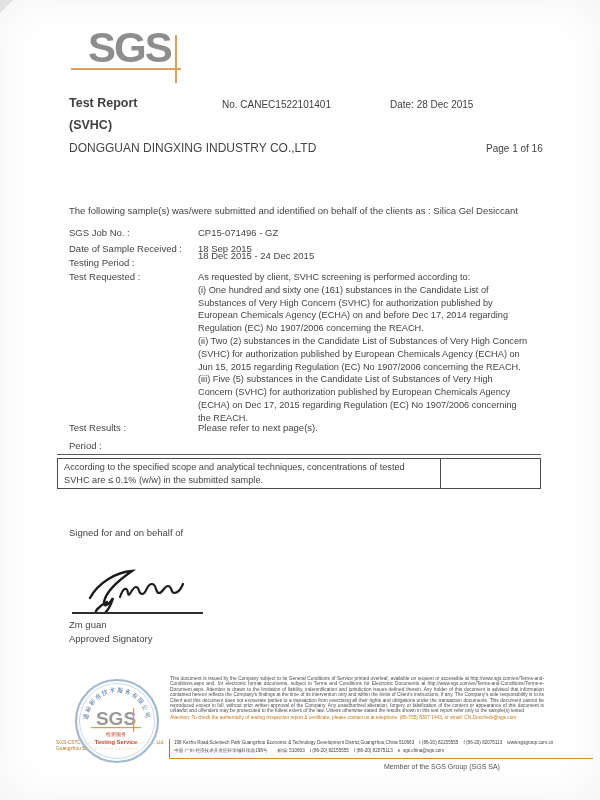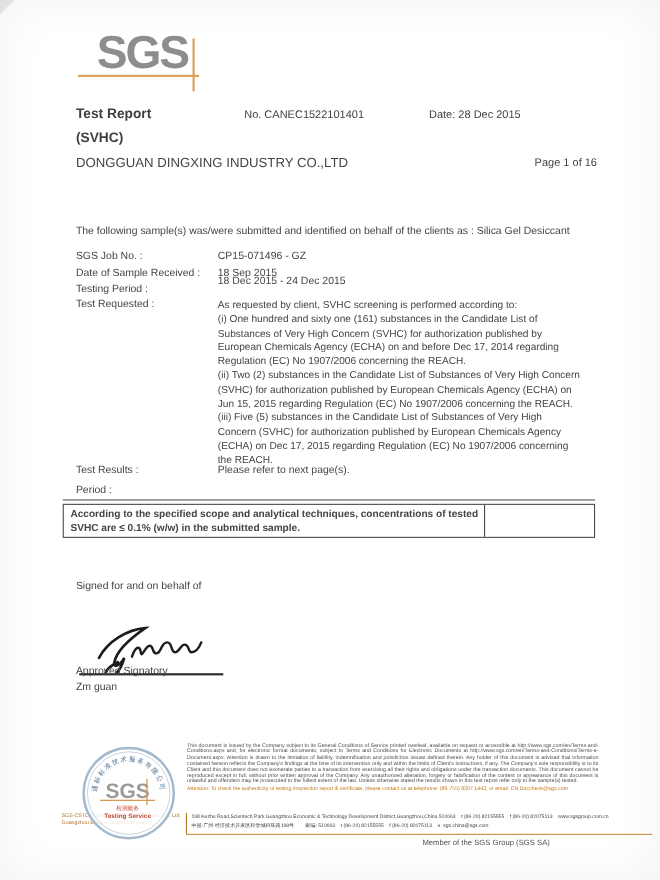--- a/index.html
+++ b/index.html
@@ -18,21 +18,21 @@
   .meta{font-size:10px;color:#3f3f3f;}
   .client-line{font-size:12px;color:#444;}
   .body-txt{font-size:9.5px;color:#444;}
   .field-label{font-size:9.5px;color:#444;}
   .field-value{font-size:9.5px;color:#444;}
   .para{font-size:9.2px;line-height:12.8px;color:#444;white-space:pre;}
   
   .summary-rule{height:1px;background:#5a5a5a;}
   .summary-box{border:1px solid #4a4a4a;display:flex;box-sizing:border-box;}
   .summary-cell-text{width:383px;border-right:1px solid #4a4a4a;padding:2px 0 0 6px;
-    font-size:9.2px;line-height:13px;color:#444;white-space:pre;box-sizing:border-box;font-weight:bold;}
+    font-size:9.2px;line-height:13px;color:#444;white-space:pre;box-sizing:border-box;}
   .summary-cell-result{flex:1;display:flex;align-items:center;justify-content:center;
     font-size:9.8px;color:#3f3f3f;letter-spacing:0.5px;}
   
   .sig-underline{background:#2d2d2d;height:2px;}
   
   .fineprint{font-size:4.8px;line-height:5.4px;color:#4c4c4c;text-align:justify;margin:0;}
   .attention{font-size:4.8px;line-height:5.4px;color:#bf7717;margin:1px 0 0 0;}
   .stamp-company{font-size:4.8px;line-height:6px;color:#b5762a;z-index:3;}
   .addr-line{font-size:4.6px;color:#3f3f3f;white-space:pre;}
   .addr-vbar{width:1px;background:#b5762a;}
@@ -95,21 +95,21 @@
   </div>
 
   <div class="abs body-txt" style="left:69px;top:527px;">Signed for and on behalf of</div>
 
   <svg class="abs" style="left:76px;top:566px;" width="135" height="46" viewBox="0 0 135 46">
     <path d="M14,32 C22,17 40,6 56,5 C43,14 30,25 28,36 C27,42 33,39 37,32 C34,43 27,52 21,49 C17,46 23,40 31,36" fill="none" stroke="#1c1c1c" stroke-width="2.4" stroke-linecap="round"></path>
     <path d="M44,31 c3,-9 7,-11 8,-4 c1,6 4,-6 8,-6 c4,0 2,7 6,7 c5,0 4,-10 10,-10 c5,0 3,9 7,9 c4,0 5,-7 9,-7 c4,0 3,7 6,7 c4,0 7,-4 9,-9" fill="none" stroke="#1c1c1c" stroke-width="2.2" stroke-linecap="round"></path>
   </svg>
   <div class="abs sig-underline" style="left:72px;top:612px;width:131px;"></div>
   <div class="abs body-txt" style="left:69px;top:619px;">Zm guan</div>
-  <div class="abs body-txt" style="left:69px;top:605px;">Approved Signatory</div>
+  <div class="abs body-txt" style="left:69px;top:633px;">Approved Signatory</div>
 
   <div class="abs" style="left:170px;top:676px;width:374px;">
     <p class="fineprint">This document is issued by the Company subject to its General Conditions of Service printed overleaf, available on request or accessible at http://www.sgs.com/en/Terms-and-Conditions.aspx and, for electronic format documents, subject to Terms and Conditions for Electronic Documents at http://www.sgs.com/en/Terms-and-Conditions/Terms-e-Document.aspx. Attention is drawn to the limitation of liability, indemnification and jurisdiction issues defined therein. Any holder of this document is advised that information contained hereon reflects the Company's findings at the time of its intervention only and within the limits of Client's instructions, if any. The Company's sole responsibility is to its Client and this document does not exonerate parties to a transaction from exercising all their rights and obligations under the transaction documents. This document cannot be reproduced except in full, without prior written approval of the Company. Any unauthorized alteration, forgery or falsification of the content or appearance of this document is unlawful and offenders may be prosecuted to the fullest extent of the law. Unless otherwise stated the results shown in this test report refer only to the sample(s) tested.</p>
     <p class="attention">Attention: To check the authenticity of testing /inspection report &amp; certificate, please contact us at telephone: (86-755) 8307 1443, or email: CN.Doccheck@sgs.com</p>
   </div>
 
   <div class="abs stamp-company" style="left:56px;top:740px;width:118px;">
     <div>SGS-CSTC Standards Technical Services Co., Ltd.</div>
     <div>Guangzhou Branch Testing Laboratory</div>
   </div>

